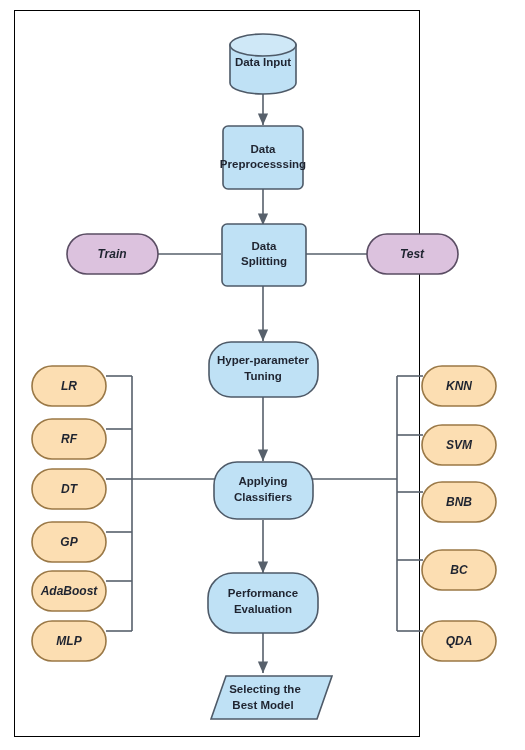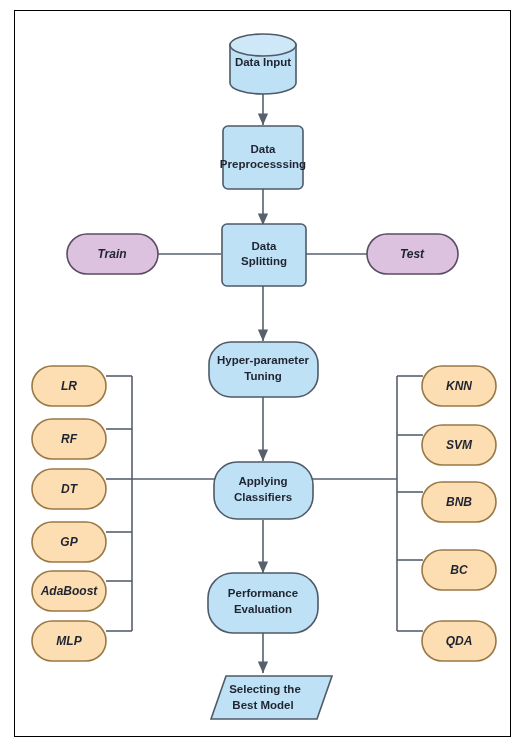--- a/index.html
+++ b/index.html
@@ -10,21 +10,21 @@
   body {
     width: 525px;
     height: 750px;
     font-family: "Liberation Sans", sans-serif;
     overflow: hidden;
   }
   #canvas-frame {
     position: absolute;
     left: 14px;
     top: 10px;
-    width: 497px;
+    width: 406px;
     height: 727px;
     border: 1.5px solid #000000;
     box-sizing: border-box;
     background: #ffffff;
   }
   svg { display: block; }
   .node-label {
     font-family: "Liberation Sans", sans-serif;
     font-size: 11.5px;
     font-weight: bold;

